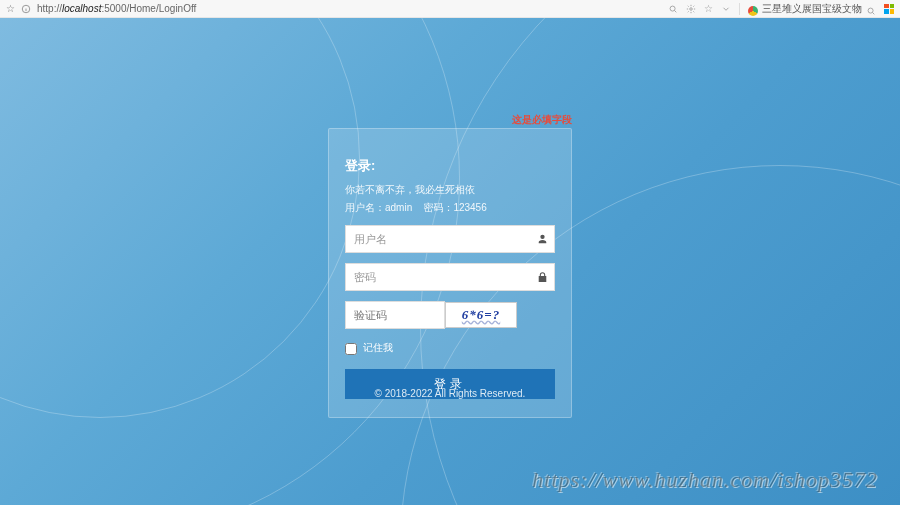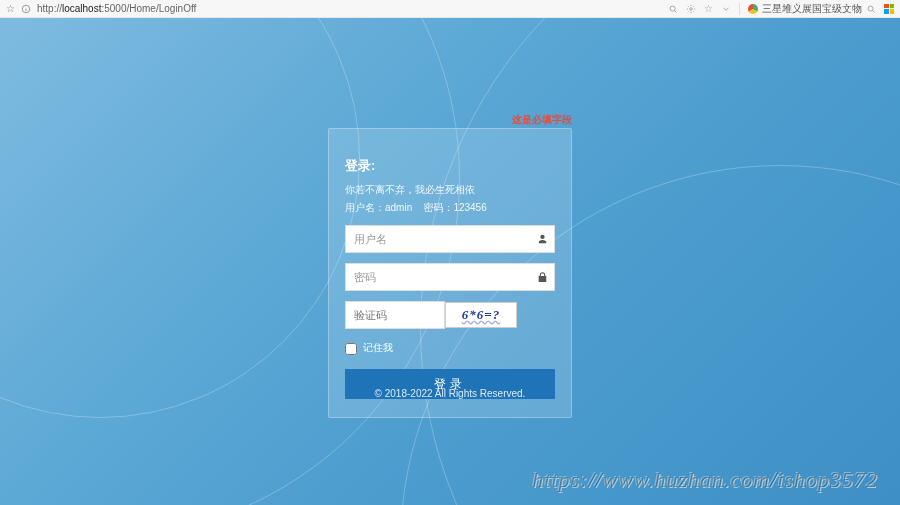--- a/index.html
+++ b/index.html
@@ -11,23 +11,23 @@
     border-bottom: 1px solid #e6e6e6;
     display: flex;
     align-items: center;
     padding: 0 6px;
     font-size: 10px;
     color: #555;
   }
   .chrome .left { display: flex; align-items: center; gap: 6px; }
   .chrome .star { color: #777; }
   .chrome .url { color: #666; }
-  .chrome .url .host { color: #222; }
+  .chrome .url .host { color: #222; font-style: italic; }
   .chrome .right { margin-left: auto; display: flex; align-items: center; gap: 8px; color: #999; }
-  .chrome .ext-pill { display: flex; align-items: center; gap: 4px; color: #555; }
+  .chrome .ext-pill { display: flex; align-items: flex-end; gap: 4px; color: #555; }
   .chrome .qihoo { width: 10px; height: 10px; border-radius: 50%;
     background: conic-gradient(#3cb371 0 120deg,#f0c419 120deg 240deg,#e74c3c 240deg 360deg); }
   .chrome .mslogo { width: 10px; height: 10px; display: grid; grid-template-columns: 1fr 1fr; grid-template-rows: 1fr 1fr; gap: 1px; }
   .chrome .mslogo span:nth-child(1){background:#f25022}
   .chrome .mslogo span:nth-child(2){background:#7fba00}
   .chrome .mslogo span:nth-child(3){background:#00a4ef}
   .chrome .mslogo span:nth-child(4){background:#ffb900}
   .chrome .icon-mini svg { width: 10px; height: 10px; display:block; }
 
   

